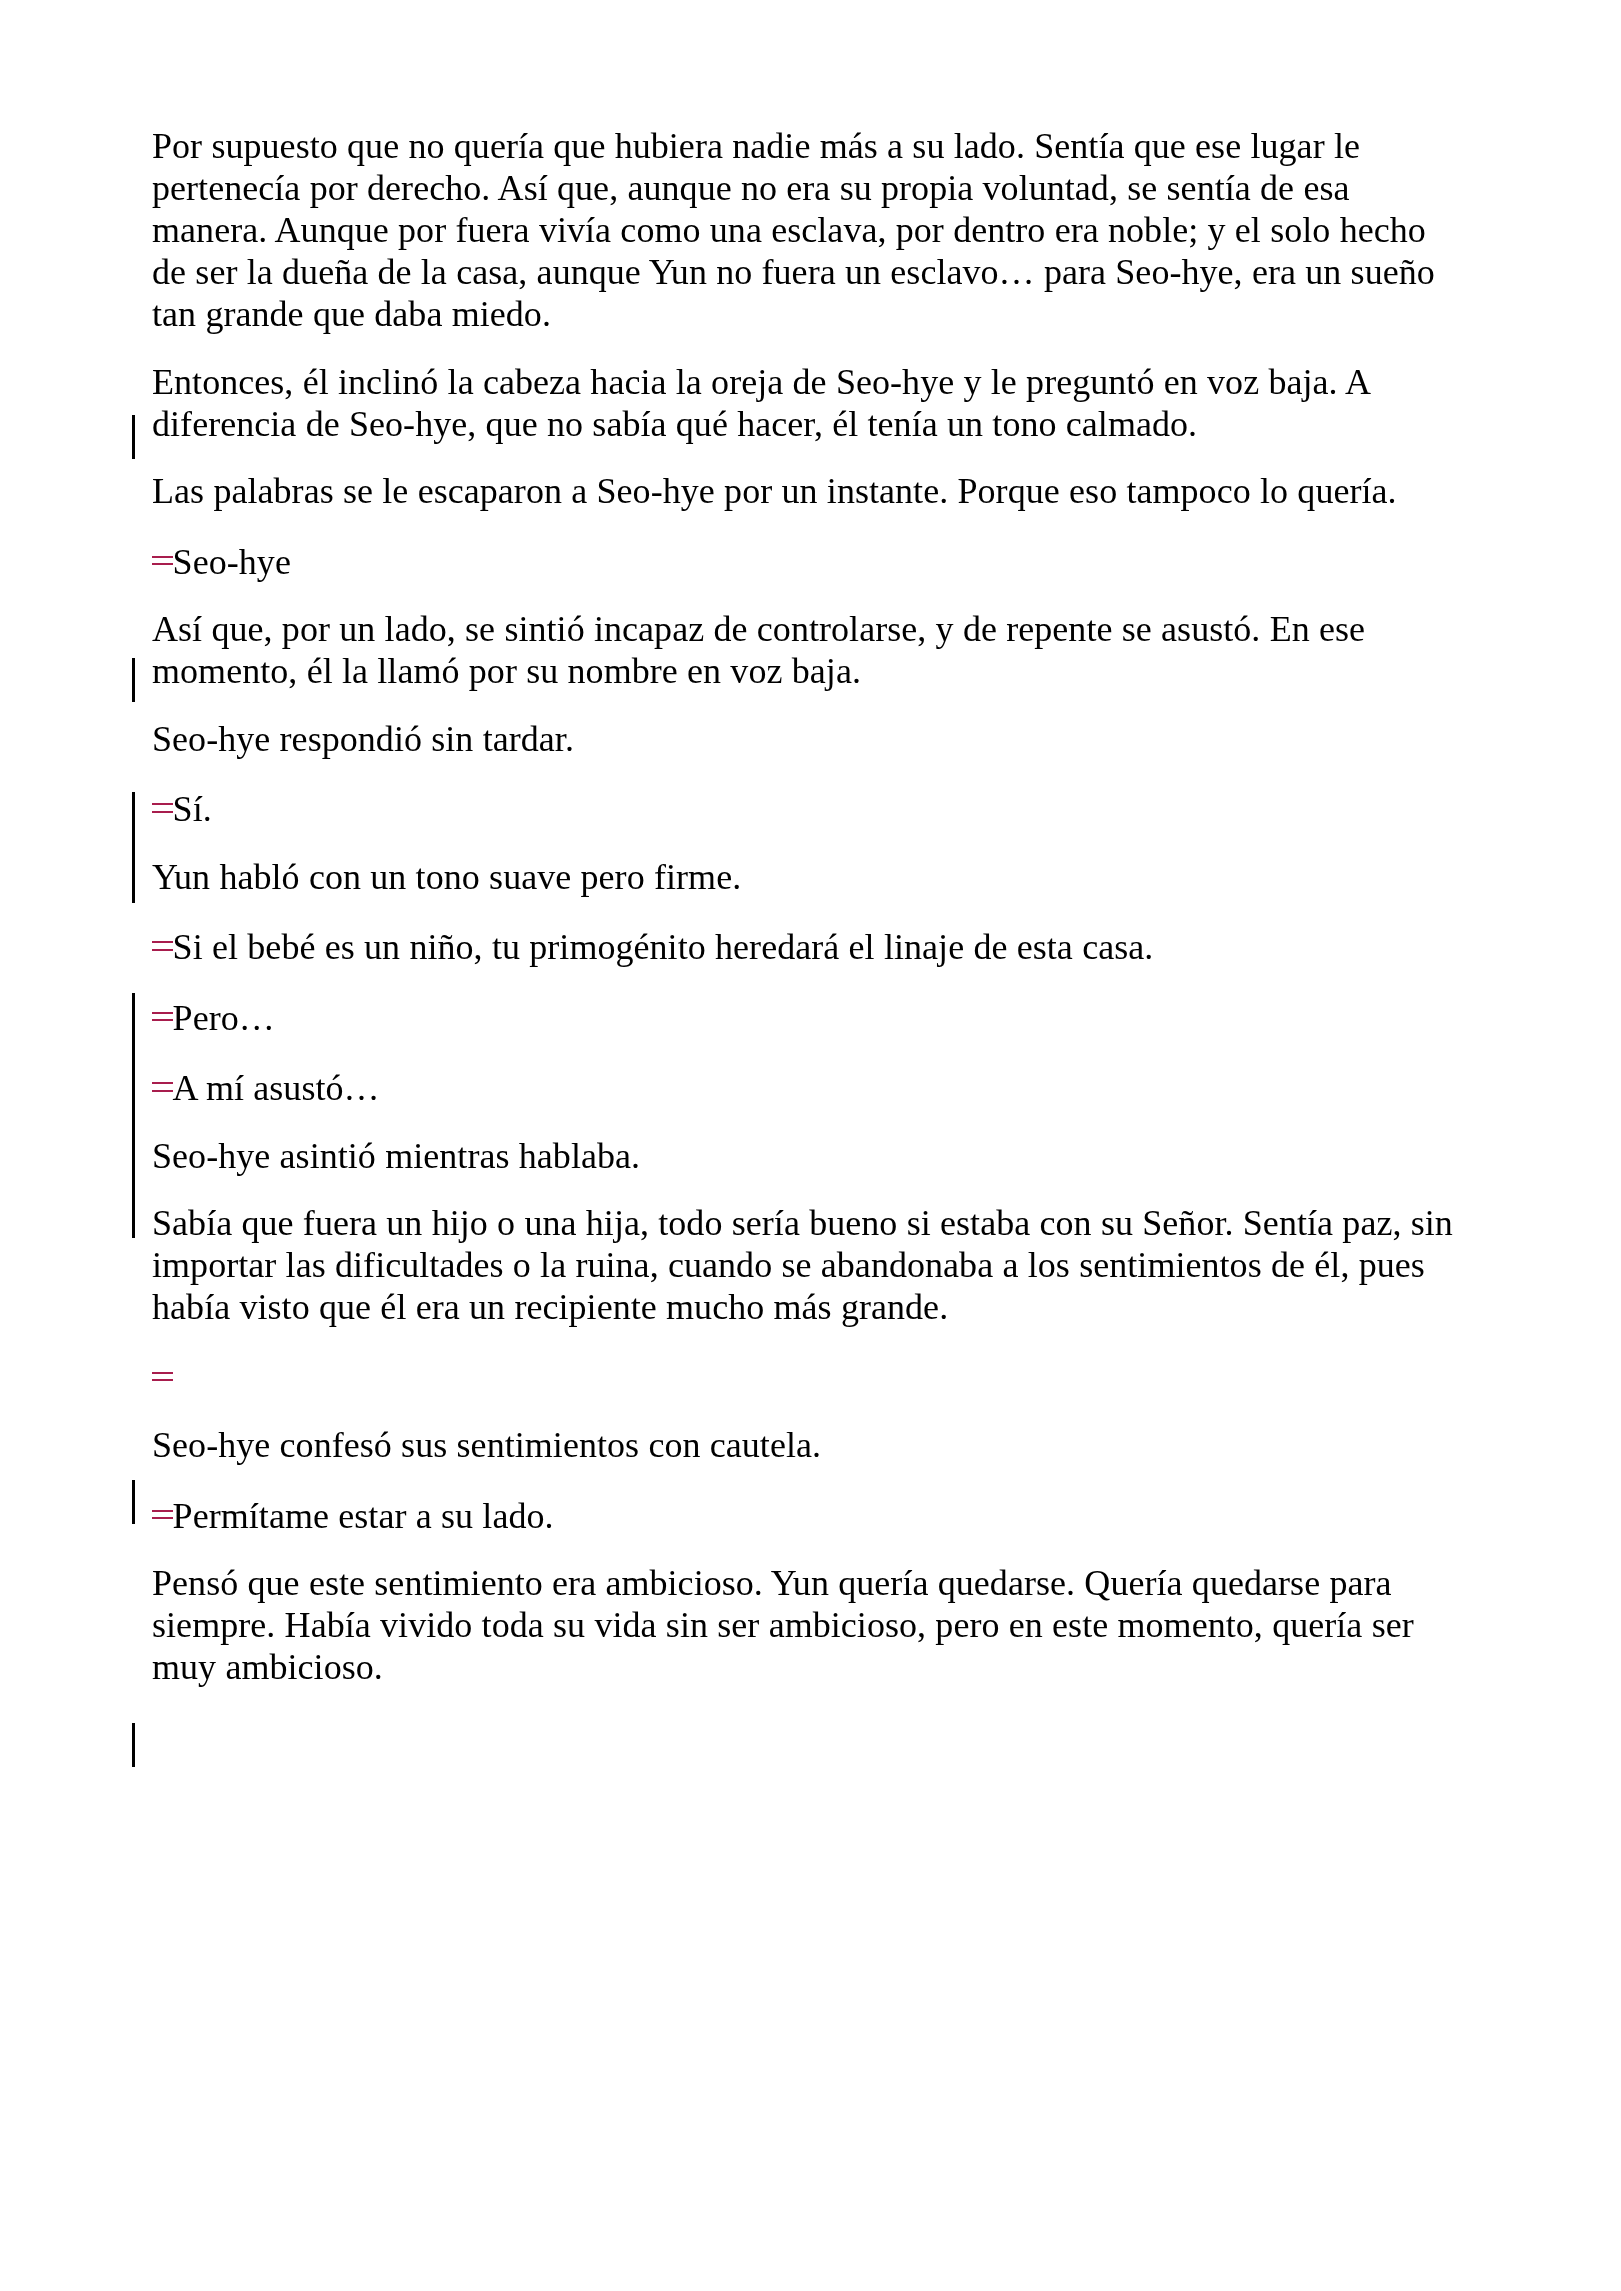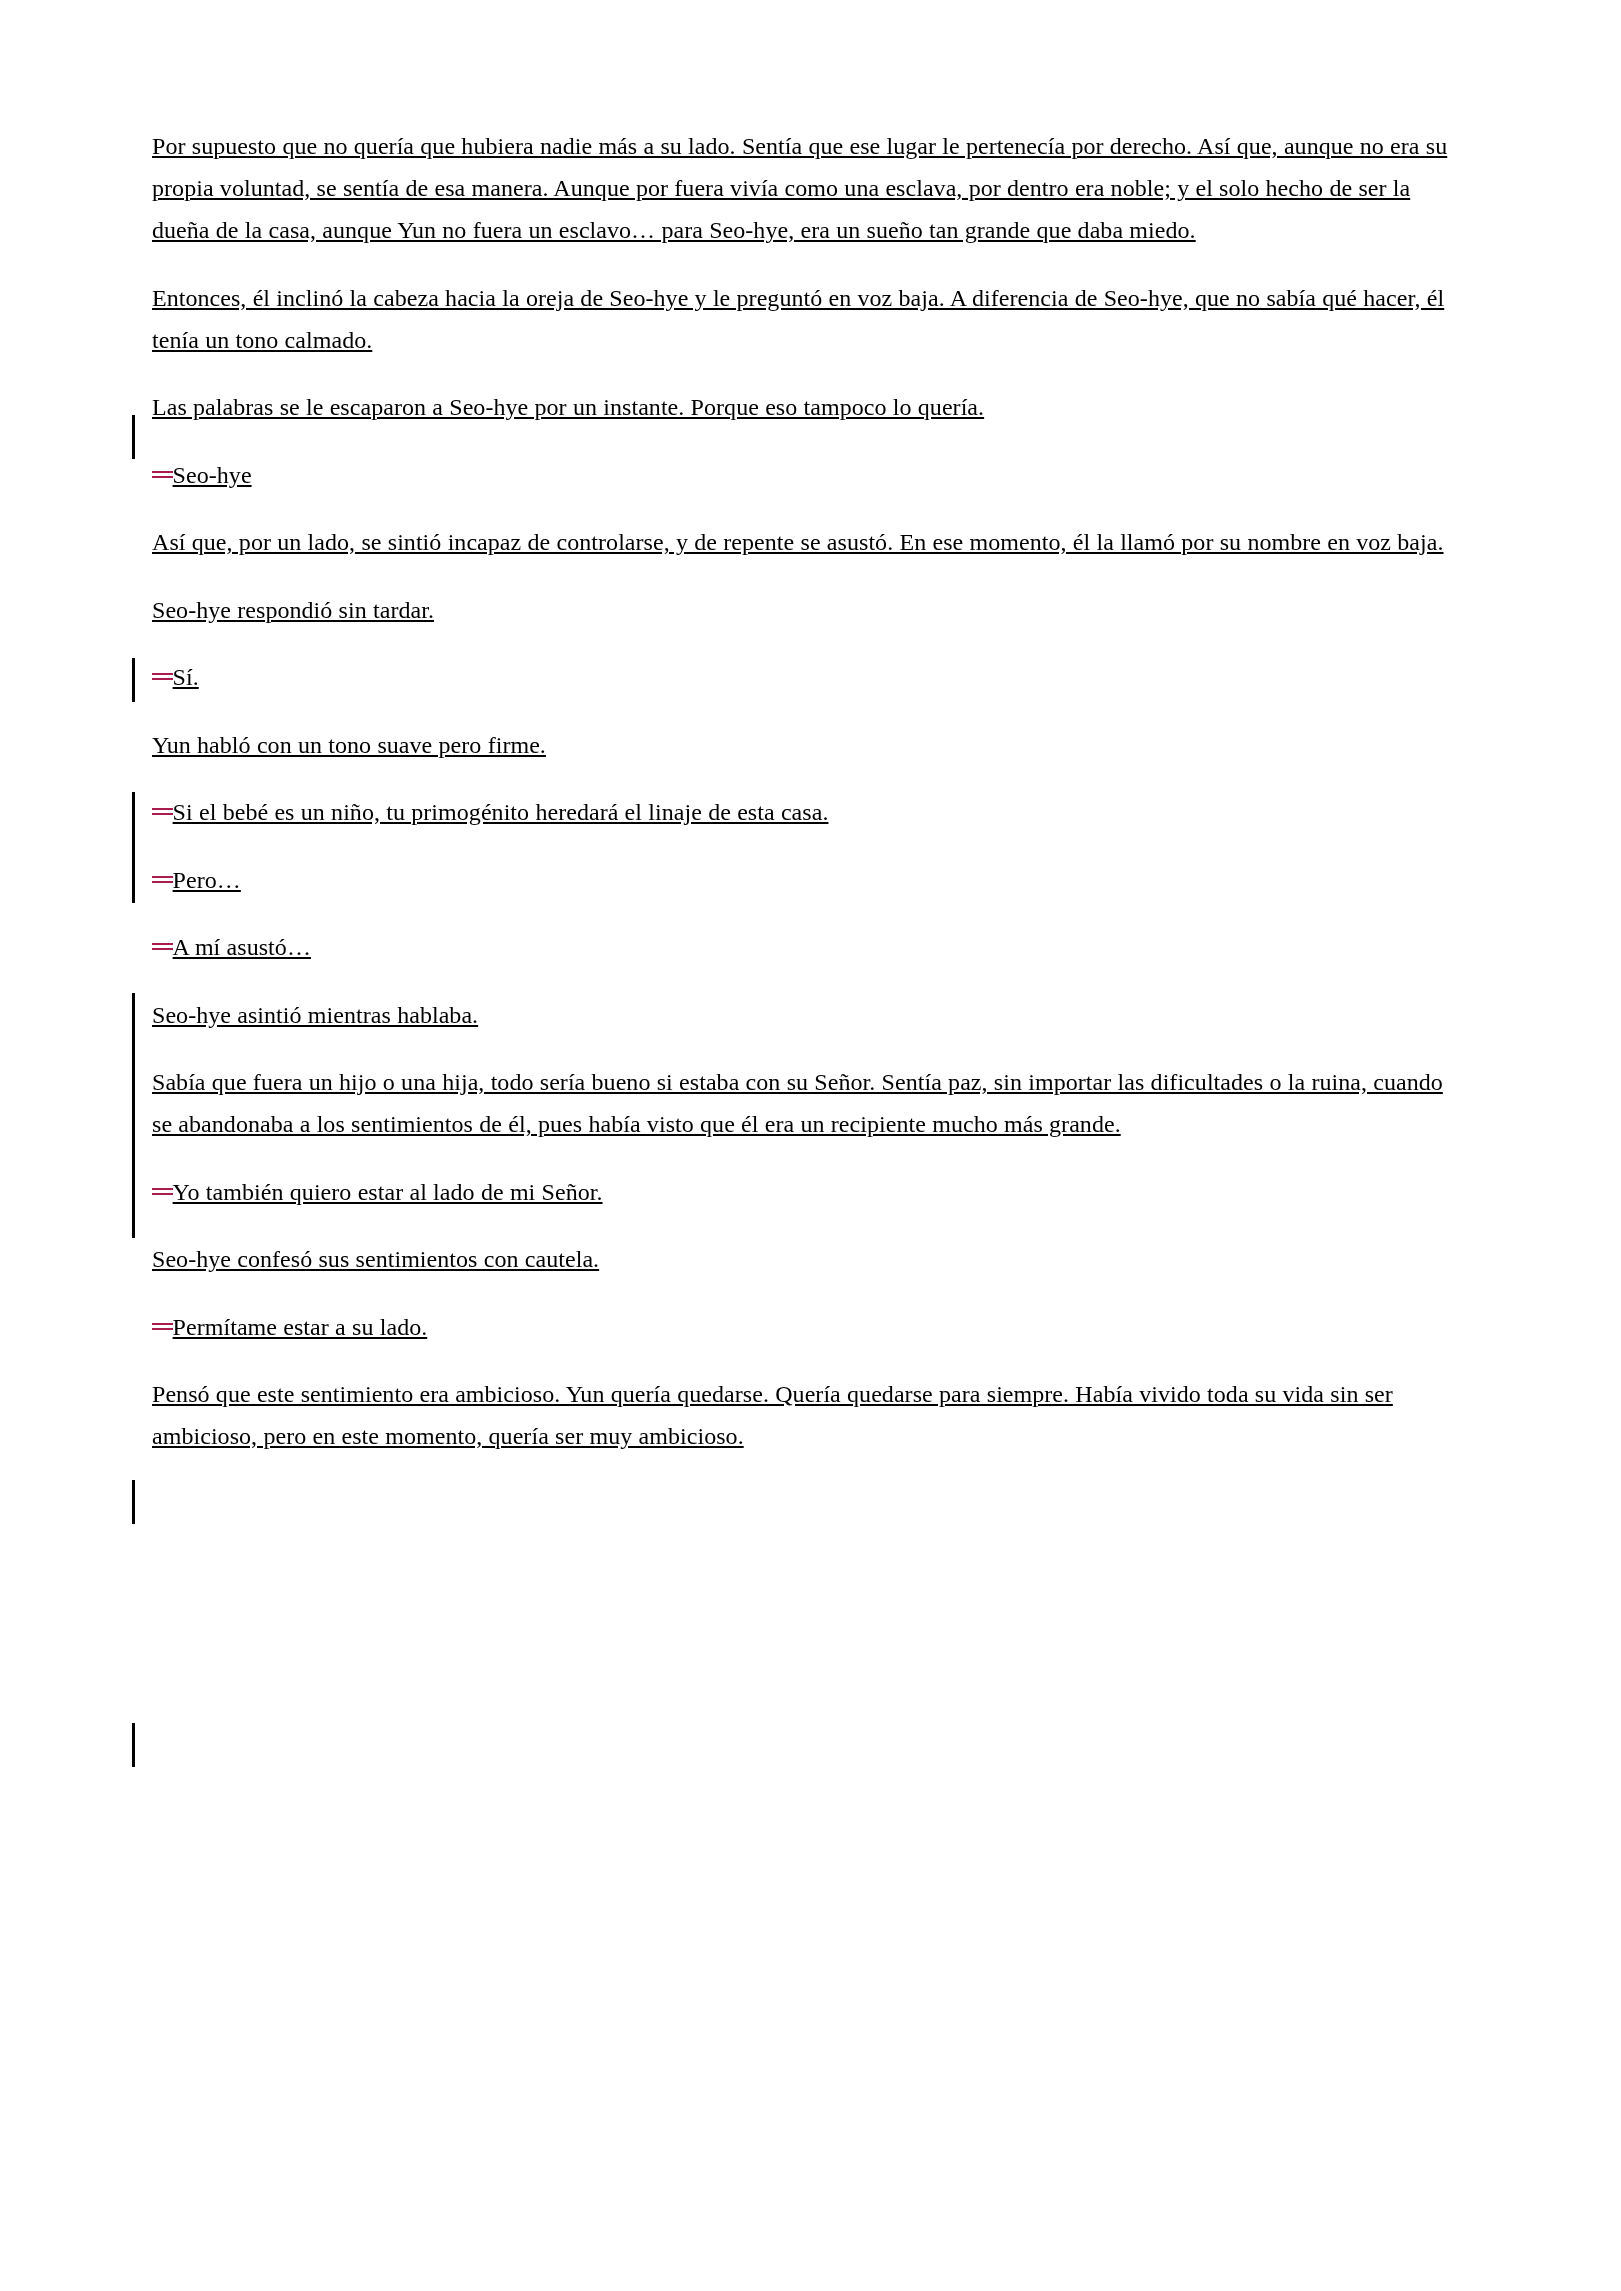--- a/index.html
+++ b/index.html
@@ -21,28 +21,27 @@
     box-sizing: border-box;
   }
   #content {
     position: absolute;
     left: 152px;
     top: 125px;
     width: 1313px;
   }
   .para {
     position: relative;
-    font-size: 24px;
+    font-size: 36px;
     line-height: 42px;
     margin: 0 0 25.5px 0;
     text-align: left;
     letter-spacing: 0.05px;
     word-spacing: 0.2px;
     color: #000000;
-    text-decoration: underline;
   }
   .para.dialogue {
     margin-bottom: 25.5px;
   }
   
   .dash {
     display: inline-block;
     position: relative;
     width: 20.6px;
     height: 1em;
@@ -97,20 +96,20 @@
       <p class="para dialogue" id="p6"><span class="dash"></span><span>Seo-hye</span></p>
       <p class="para narrative" id="p5"><span>Así que, por un lado, se sintió incapaz de controlarse, y de repente se asustó. En ese momento, él la llamó por su nombre en voz baja.</span></p>
       <p class="para narrative" id="p7"><span>Seo-hye respondió sin tardar.</span></p>
       <p class="para dialogue" id="p8"><span class="dash"></span><span>Sí.</span></p>
       <p class="para narrative" id="p10"><span>Yun habló con un tono suave pero firme.</span></p>
       <p class="para dialogue" id="p11"><span class="dash"></span><span>Si el bebé es un niño, tu primogénito heredará el linaje de esta casa.</span></p>
       <p class="para dialogue" id="p12"><span class="dash"></span><span>Pero…</span></p>
       <p class="para dialogue" id="p14"><span class="dash"></span><span>A mí asustó…</span></p>
       <p class="para narrative" id="p15"><span>Seo-hye asintió mientras hablaba.</span></p>
       <p class="para narrative" id="p16"><span>Sabía que fuera un hijo o una hija, todo sería bueno si estaba con su Señor. Sentía paz, sin importar las dificultades o la ruina, cuando se abandonaba a los sentimientos de él, pues había visto que él era un recipiente mucho más grande.</span></p>
-      <p class="para dialogue" id="p17"><span class="dash"></span><span>Yo también quiero estar al lado de mi Señor.</span></p>
+      <p class="para dialogue" id="p17"><span class="dash"></span></p>
       <p class="para narrative" id="p18"><span>Seo-hye confesó sus sentimientos con cautela.</span></p>
       <p class="para dialogue" id="p20"><span class="dash"></span><span>Permítame estar a su lado.</span></p>
       <p class="para narrative" id="p19"><span>Pensó que este sentimiento era ambicioso. Yun quería quedarse. Quería quedarse para siempre. Había vivido toda su vida sin ser ambicioso, pero en este momento, quería ser muy ambicioso.</span></p>
     </div>
 
 </div>
 
 
 </body></html>

